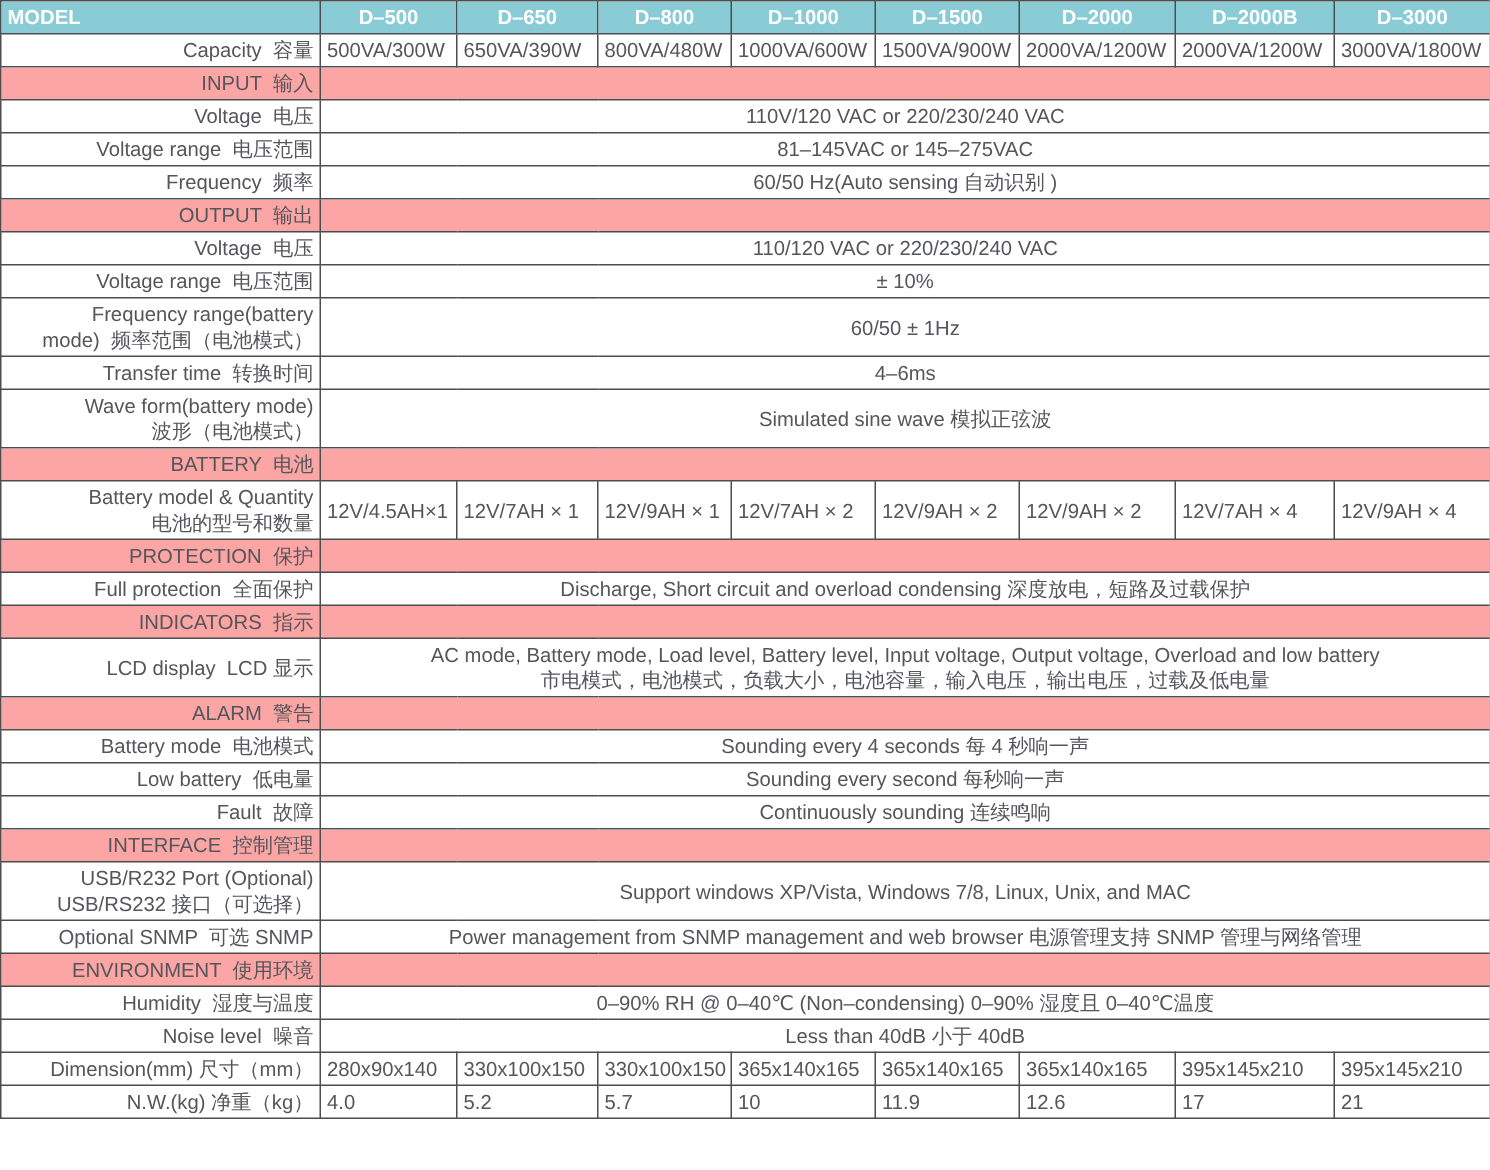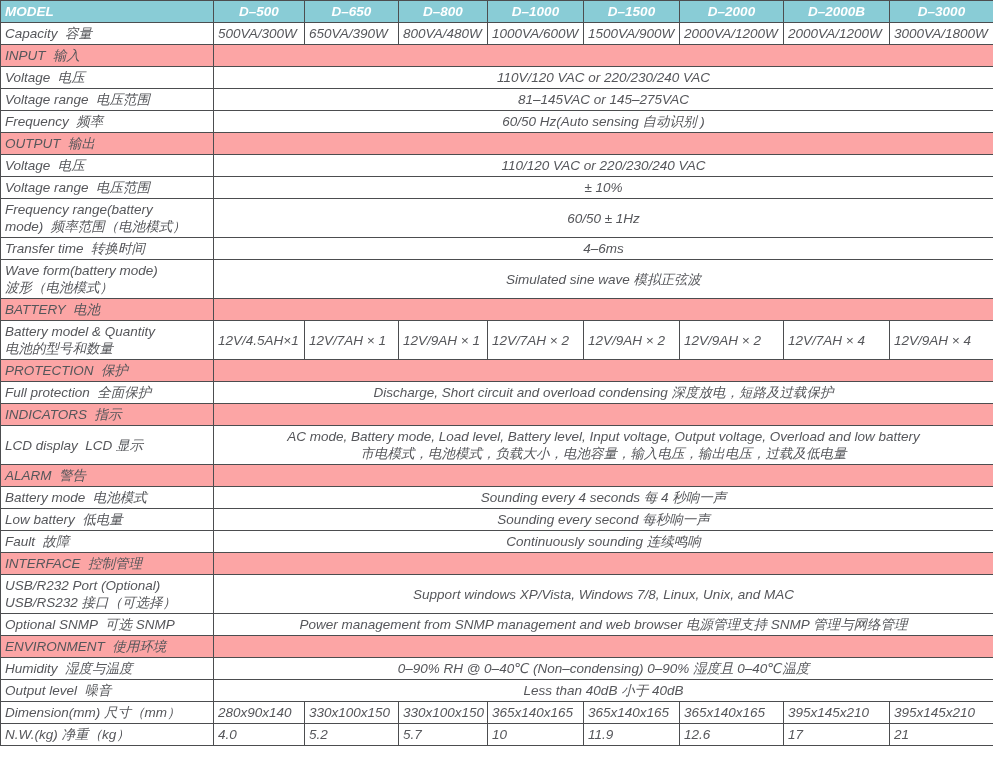--- a/index.html
+++ b/index.html
@@ -14,35 +14,35 @@
     table-layout: fixed;
     color: #55565a;
   }
   #spec-table td, #spec-table th {
     border: 1px solid #4c4d4f;
     font-size: 13.5px;
     line-height: 17px;
     padding: 2px 4px;
     overflow: hidden;
   }
-  #spec-table tr { height: 22px; font-style: italic; }
+  #spec-table tr { height: 22px; }
   thead th {
     background: #89ccd6;
     color: #ffffff;
     font-weight: bold;
     text-align: center;
     padding: 2px 4px;
   }
   thead th.model-label {
     text-align: left;
     padding-left: 10px;
     font-size: 14px;
   }
   td.label {
-    text-align: left;
+    text-align: right;
     padding-left: 10px;
     white-space: pre-wrap;
   }
   td.val {
     text-align: left;
     white-space: pre-wrap;
     padding: 1px 2px;
   }
   td.span-val {
     text-align: center;
@@ -198,21 +198,21 @@
       </tr>
       <tr class="section">
         <td class="label">ENVIRONMENT  使用环境</td>
         <td colspan="8" class="span-val"></td>
       </tr>
       <tr>
         <td class="label">Humidity  湿度与温度</td>
         <td colspan="8" class="span-val">0–90% RH @ 0–40℃ (Non–condensing) 0–90% 湿度且 0–40℃温度</td>
       </tr>
       <tr>
-        <td class="label">Output level  噪音</td>
+        <td class="label">Noise level  噪音</td>
         <td colspan="8" class="span-val">Less than 40dB 小于 40dB</td>
       </tr>
       <tr>
         <td class="label">Dimension(mm) 尺寸（mm）</td>
         <td class="val">280x90x140</td>
         <td class="val">330x100x150</td>
         <td class="val">330x100x150</td>
         <td class="val">365x140x165</td>
         <td class="val">365x140x165</td>
         <td class="val">365x140x165</td>

